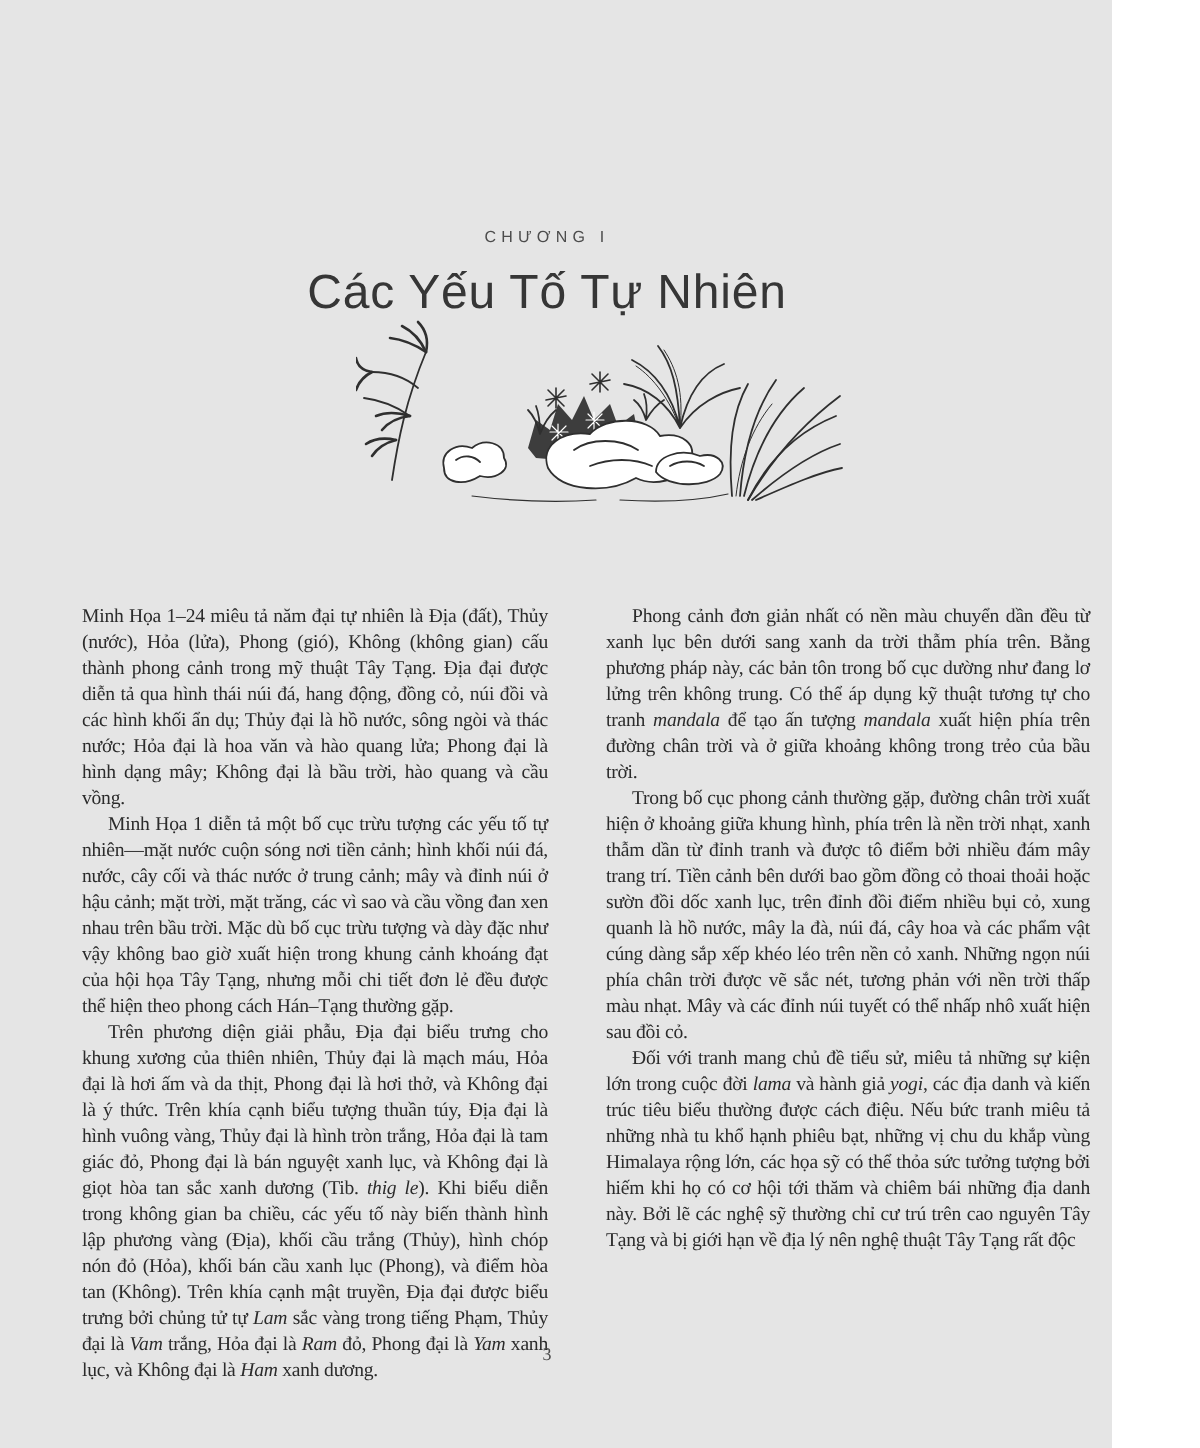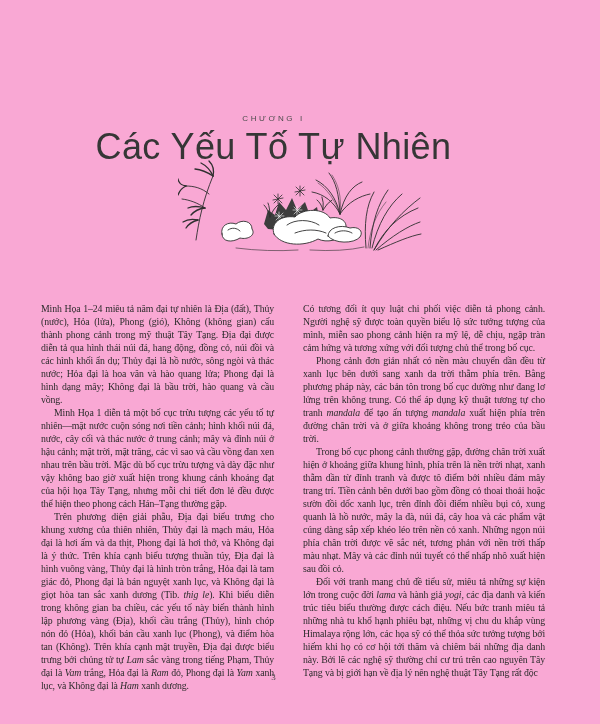--- a/index.html
+++ b/index.html
@@ -3,37 +3,37 @@
 <meta charset="utf-8">
 <style>
   html,body{margin:0;padding:0;}
   body{
     width:600px;height:724px;
     background:#ffffff;
     font-family:"Liberation Serif", serif;
     color:#2b2b2b;
     overflow:hidden;
   }
-  .page{position:relative;width:600px;height:724px;background:#f9a8d4;}
+  .page{position:relative;width:556px;height:724px;background:#e5e5e5;}
 
   
   .heading{
     position:absolute;top:114px;left:55px;width:437px;
     text-align:center;
   }
   .chapter-label{
     font-family:"Liberation Sans", sans-serif;
     font-size:8px;letter-spacing:2.6px;
     color:#4c4c4c;
     display:block;margin-bottom:7px;
   }
   .chapter-title{
     font-family:"Liberation Sans", sans-serif;
     font-weight:normal;
-    font-size:36px;letter-spacing:0.4px;
+    font-size:24px;letter-spacing:0.4px;
     color:#363636;
     display:block;line-height:34px;
   }
 
   
   .illustration{
     position:absolute;top:160px;left:178px;width:244px;height:102px;
   }
 
   
@@ -123,21 +123,20 @@
       <path d="M58,88 q32,4 62,2 M132,90 q32,2 54,-3" stroke-width="0.6"></path>
     </g>
   </svg>
 
   <div class="col col-left">
       <p><span>Minh Họa 1–24 miêu tả năm đại tự nhiên là Địa (đất), Thủy (nước), Hỏa (lửa), Phong (gió), Không (không gian) cấu thành phong cảnh trong mỹ thuật Tây Tạng. Địa đại được diễn tả qua hình thái núi đá, hang động, đồng cỏ, núi đồi và các hình khối ẩn dụ; Thủy đại là hồ nước, sông ngòi và thác nước; Hỏa đại là hoa văn và hào quang lửa; Phong đại là hình dạng mây; Không đại là bầu trời, hào quang và cầu vồng.</span></p>
       <p class="indent"><span>Minh Họa 1 diễn tả một bố cục trừu tượng các yếu tố tự nhiên—mặt nước cuộn sóng nơi tiền cảnh; hình khối núi đá, nước, cây cối và thác nước ở trung cảnh; mây và đỉnh núi ở hậu cảnh; mặt trời, mặt trăng, các vì sao và cầu vồng đan xen nhau trên bầu trời. Mặc dù bố cục trừu tượng và dày đặc như vậy không bao giờ xuất hiện trong khung cảnh khoáng đạt của hội họa Tây Tạng, nhưng mỗi chi tiết đơn lẻ đều được thể hiện theo phong cách Hán–Tạng thường gặp.</span></p>
       <p class="indent"><span>Trên phương diện giải phẫu, Địa đại biểu trưng cho khung xương của thiên nhiên, Thủy đại là mạch máu, Hỏa đại là hơi ấm và da thịt, Phong đại là hơi thở, và Không đại là ý thức. Trên khía cạnh biểu tượng thuần túy, Địa đại là hình vuông vàng, Thủy đại là hình tròn trắng, Hỏa đại là tam giác đỏ, Phong đại là bán nguyệt xanh lục, và Không đại là giọt hòa tan sắc xanh dương (Tib. </span><i>thig le</i><span>). Khi biểu diễn trong không gian ba chiều, các yếu tố này biến thành hình lập phương vàng (Địa), khối cầu trắng (Thủy), hình chóp nón đỏ (Hỏa), khối bán cầu xanh lục (Phong), và điểm hòa tan (Không). Trên khía cạnh mật truyền, Địa đại được biểu trưng bởi chủng tử tự </span><i>Lam</i><span> sắc vàng trong tiếng Phạm, Thủy đại là </span><i>Vam</i><span> trắng, Hỏa đại là </span><i>Ram</i><span> đỏ, Phong đại là </span><i>Yam</i><span> xanh lục, và Không đại là </span><i>Ham</i><span> xanh dương.</span></p>
     </div>
   <div class="col col-right">
-      <p><span>Có tương đối ít quy luật chi phối việc diễn tả phong cảnh. Người nghệ sỹ được toàn quyền biểu lộ sức tưởng tượng của mình, miễn sao phong cảnh hiện ra mỹ lệ, dễ chịu, ngập tràn cảm hứng và tương xứng với đối tượng chủ thể trong bố cục.</span></p>
       <p class="indent"><span>Phong cảnh đơn giản nhất có nền màu chuyển dần đều từ xanh lục bên dưới sang xanh da trời thẫm phía trên. Bằng phương pháp này, các bản tôn trong bố cục dường như đang lơ lửng trên không trung. Có thể áp dụng kỹ thuật tương tự cho tranh </span><i>mandala</i><span> để tạo ấn tượng </span><i>mandala</i><span> xuất hiện phía trên đường chân trời và ở giữa khoảng không trong trẻo của bầu trời.</span></p>
       <p class="indent"><span>Trong bố cục phong cảnh thường gặp, đường chân trời xuất hiện ở khoảng giữa khung hình, phía trên là nền trời nhạt, xanh thẫm dần từ đỉnh tranh và được tô điểm bởi nhiều đám mây trang trí. Tiền cảnh bên dưới bao gồm đồng cỏ thoai thoải hoặc sườn đồi dốc xanh lục, trên đỉnh đồi điểm nhiều bụi cỏ, xung quanh là hồ nước, mây la đà, núi đá, cây hoa và các phẩm vật cúng dàng sắp xếp khéo léo trên nền cỏ xanh. Những ngọn núi phía chân trời được vẽ sắc nét, tương phản với nền trời thấp màu nhạt. Mây và các đỉnh núi tuyết có thể nhấp nhô xuất hiện sau đồi cỏ.</span></p>
       <p class="indent"><span>Đối với tranh mang chủ đề tiểu sử, miêu tả những sự kiện lớn trong cuộc đời </span><i>lama</i><span> và hành giả </span><i>yogi</i><span>, các địa danh và kiến trúc tiêu biểu thường được cách điệu. Nếu bức tranh miêu tả những nhà tu khổ hạnh phiêu bạt, những vị chu du khắp vùng Himalaya rộng lớn, các họa sỹ có thể thỏa sức tưởng tượng bởi hiếm khi họ có cơ hội tới thăm và chiêm bái những địa danh này. Bởi lẽ các nghệ sỹ thường chỉ cư trú trên cao nguyên Tây Tạng và bị giới hạn về địa lý nên nghệ thuật Tây Tạng rất độc</span></p>
     </div>
 
   <div class="folio">3</div>
 
 </div>
 
 </body></html>

